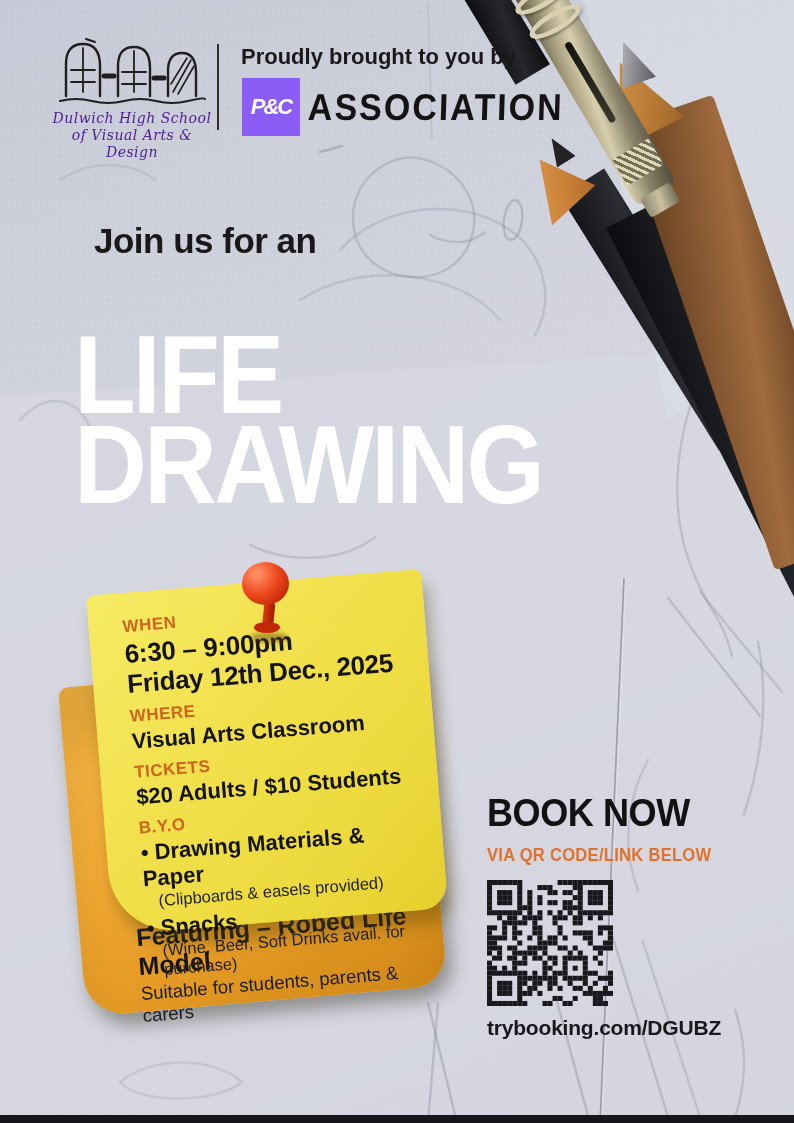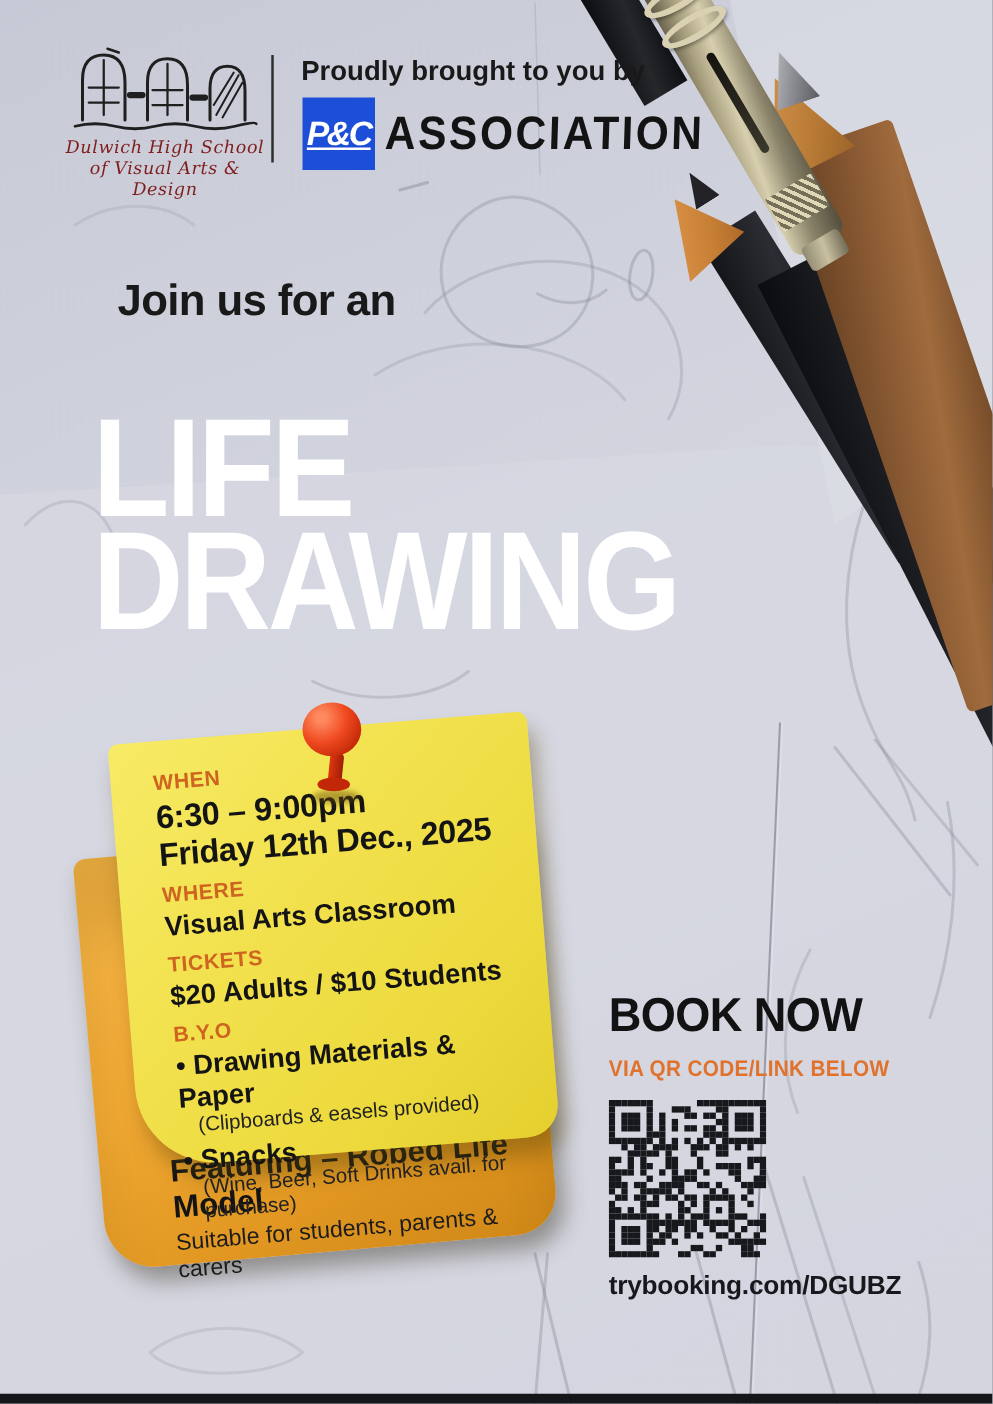--- a/index.html
+++ b/index.html
@@ -52,26 +52,26 @@
   .p-brass .ring1{top:10px;} .p-brass .ring2{top:38px;}
   .p-brass .knurl{left:2px;bottom:24px;width:42px;height:30px;
       background:repeating-linear-gradient(55deg,#e0d7b6 0 3px,#766f58 3px 6px);}
   .p-brass .ferrule{left:6px;bottom:-16px;width:34px;height:22px;border-radius:4px;
       background:linear-gradient(100deg,#8e8770,#c9c0a0 50%,#6d6753);}
   
   .hdr{position:absolute;left:0;top:0;width:100%;z-index:4;}
   .logo-box{position:absolute;left:52px;top:36px;width:160px;text-align:center;}
   .logo-box svg{display:block;margin:0 auto;}
   .school-name{font-family:"DejaVu Serif",serif;font-style:italic;font-size:14px;
-      letter-spacing:.5px;color:#7f1d1d;line-height:17px;margin-top:2px;}
+      letter-spacing:.5px;color:#4c1d95;line-height:17px;margin-top:2px;}
   .hdr-divider{position:absolute;left:217px;top:44px;width:2px;height:86px;background:#2e2e2e;}
   .presented{position:absolute;left:241px;top:44px;font-size:22px;font-weight:600;color:#191919;}
   .pnc{position:absolute;left:242px;top:78px;display:flex;align-items:center;}
-  .pnc-badge{width:58px;height:58px;background:#1d4ed8;color:#fff;display:flex;align-items:center;
-      justify-content:center;font-size:27px;font-weight:800;font-style:italic;letter-spacing:-2px;text-decoration:underline;}
+  .pnc-badge{width:58px;height:58px;background:#8b5cf6;color:#fff;display:flex;align-items:center;
+      justify-content:center;font-size:22px;font-weight:800;font-style:italic;letter-spacing:-2px;}
   .pnc-label{font-size:34px;font-weight:800;color:#131313;letter-spacing:2px;margin-left:8px;
       transform:scaleY(1.1) skewX(-2deg);transform-origin:left center;}
   
   .intro{position:absolute;left:94px;top:218px;z-index:4;font-size:35px;line-height:45px;
       font-weight:800;color:#191919;letter-spacing:-.5px;}
   .big-title{position:absolute;left:74px;top:330px;z-index:4;color:#fff;font-weight:800;
       font-size:112px;line-height:90px;letter-spacing:-3px;transform:scaleX(.9);transform-origin:left top;}
   
   .notes{position:absolute;inset:0;z-index:6;}
   .orange-note{position:absolute;left:58px;top:688px;width:362px;height:330px;

